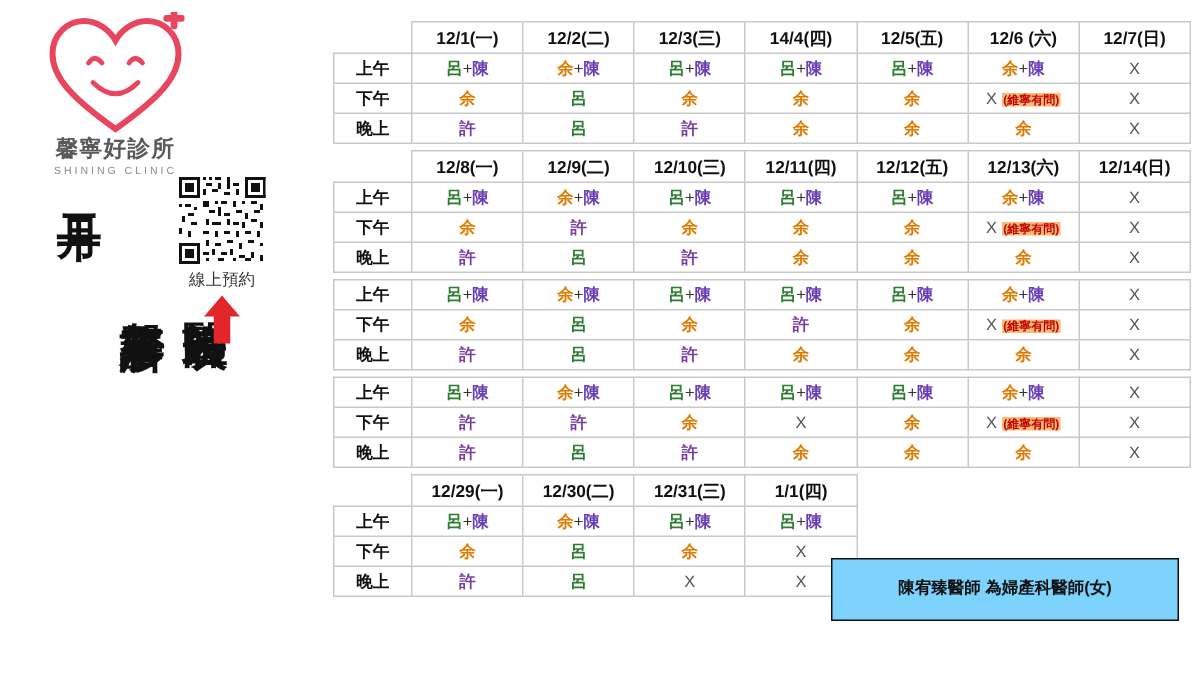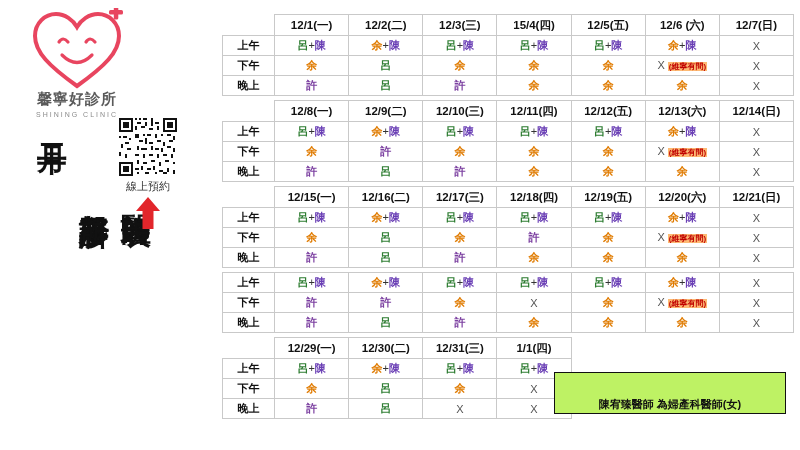--- a/index.html
+++ b/index.html
@@ -87,22 +87,22 @@
   .doc-chen{color:#6a3fb5;font-weight:bold;}
   .x{color:#555;font-weight:normal;}
   .note-inline{
     background:#fdba74;color:#c00000;font-size:8px;font-weight:bold;
     padding:0 1px;
   }
   .gap-row td{border:none;height:4px;}
   
   .notice{
     position:absolute;left:554px;top:372px;width:230px;height:40px;
-    background:#bef264;border:1.5px solid #111;
-    display:flex;flex-direction:column;justify-content:flex-end;align-items:center;
+    background:#7dd3fc;border:1.5px solid #111;
+    display:flex;flex-direction:column;justify-content:center;align-items:center;
   }
   .notice div{font-size:11px;font-weight:bold;line-height:1.45;}
   .notice .l1{color:#111;}
   .notice .l2{color:#c00000;}
 </style>
 </head>
 <body>
 
 <div class="left">
 
@@ -233,21 +233,21 @@
         <col class="day">
         <col class="day">
         <col class="day">
     </colgroup>
     <tbody id="tbody">
         <tr class="datehdr">
           <td class="empty"></td>
           <td class="">12/1(一)</td>
           <td class="">12/2(二)</td>
           <td class="">12/3(三)</td>
-          <td class="">15/4(四)</td>
+          <td class="">14/4(四)</td>
           <td class="">12/5(五)</td>
           <td class="">12/6 (六)</td>
           <td class="">12/7(日)</td>
         </tr>
         <tr>
           <td class="rowlabel">上午</td>
           <td class=""><span class="doc-green">呂</span><span class="plus">+</span><span class="doc-chen">陳</span></td>
           <td class=""><span class="doc-orange">余</span><span class="plus">+</span><span class="doc-chen">陳</span></td>
           <td class=""><span class="doc-green">呂</span><span class="plus">+</span><span class="doc-chen">陳</span></td>
           <td class=""><span class="doc-green">呂</span><span class="plus">+</span><span class="doc-chen">陳</span></td>
@@ -314,30 +314,20 @@
           <td class=""><span class="doc-green">呂</span></td>
           <td class=""><span class="doc-purple">許</span></td>
           <td class=""><span class="doc-orange">余</span></td>
           <td class=""><span class="doc-orange">余</span></td>
           <td class=""><span class="doc-orange">余</span></td>
           <td class=""><span class="x">X</span></td>
         </tr>
         <tr class="gap-row">
           <td colspan="8"></td>
         </tr>
-        <tr class="datehdr">
-          <td class="empty"></td>
-          <td class="">12/15(一)</td>
-          <td class="">12/16(二)</td>
-          <td class="">12/17(三)</td>
-          <td class="">12/18(四)</td>
-          <td class="">12/19(五)</td>
-          <td class="">12/20(六)</td>
-          <td class="">12/21(日)</td>
-        </tr>
         <tr>
           <td class="rowlabel">上午</td>
           <td class=""><span class="doc-green">呂</span><span class="plus">+</span><span class="doc-chen">陳</span></td>
           <td class=""><span class="doc-orange">余</span><span class="plus">+</span><span class="doc-chen">陳</span></td>
           <td class=""><span class="doc-green">呂</span><span class="plus">+</span><span class="doc-chen">陳</span></td>
           <td class=""><span class="doc-green">呂</span><span class="plus">+</span><span class="doc-chen">陳</span></td>
           <td class=""><span class="doc-green">呂</span><span class="plus">+</span><span class="doc-chen">陳</span></td>
           <td class=""><span class="doc-orange">余</span><span class="plus">+</span><span class="doc-chen">陳</span></td>
           <td class=""><span class="x">X</span></td>
         </tr>

